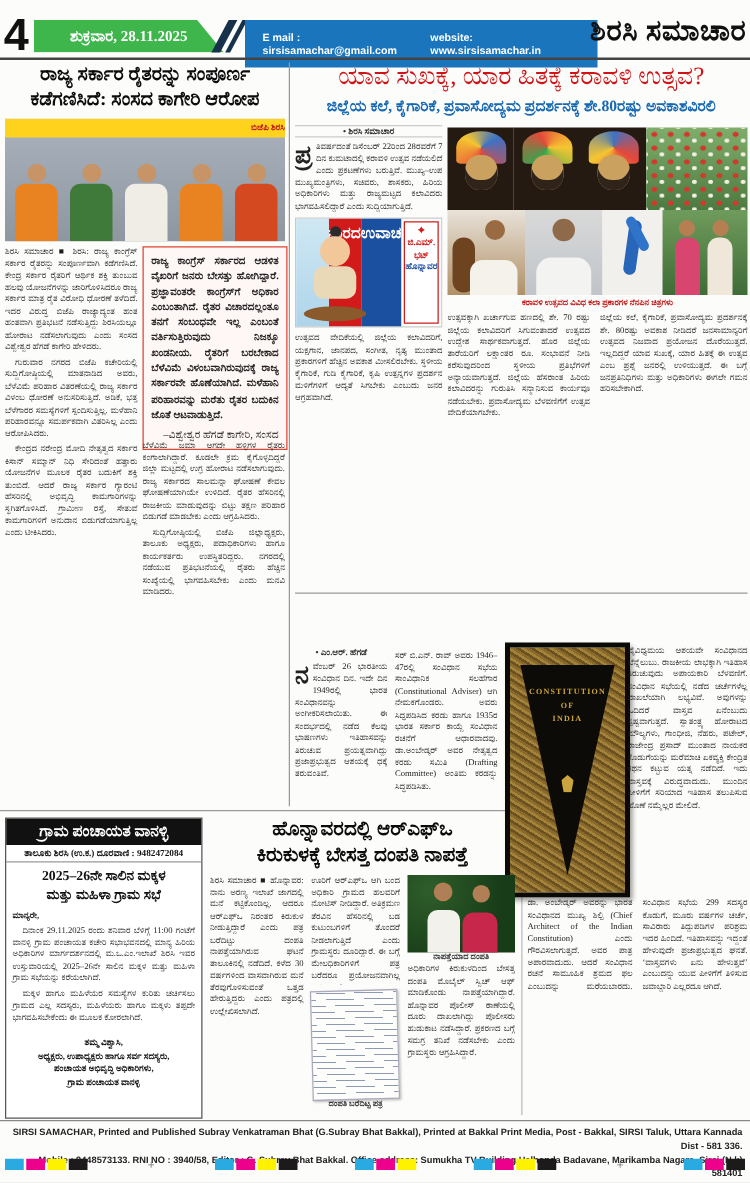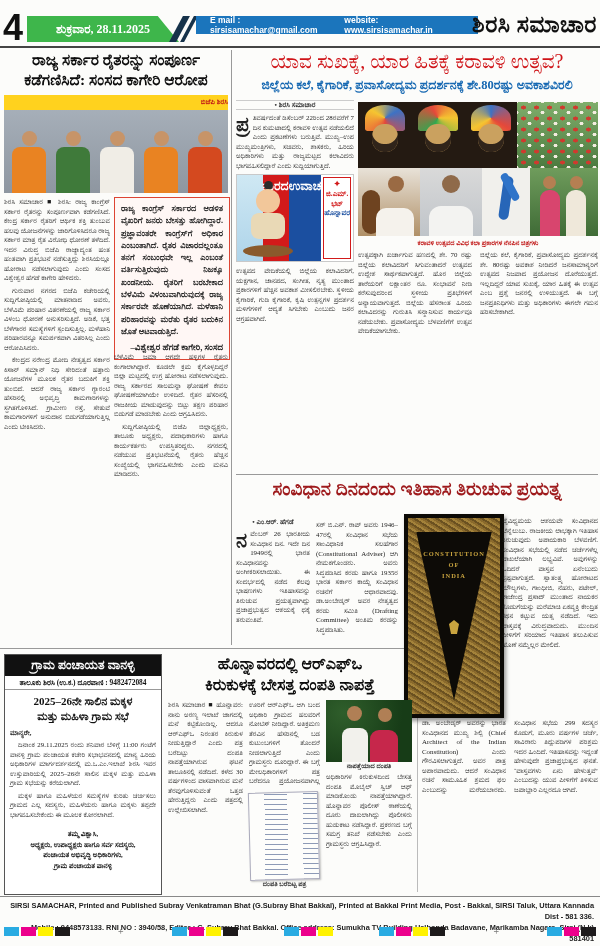--- a/index.html
+++ b/index.html
@@ -23,21 +23,21 @@
   
   .h-black{font-weight:bold;font-size:15.5px;line-height:1.3;text-align:center;color:#0c0c0c}
   .h-red{font-weight:normal;font-size:20px;text-align:center;color:#cf1418}
   .h-blue{font-weight:bold;font-size:12.5px;text-align:center;color:#1668b2}
   .h-maroon{font-weight:bold;font-size:18.5px;text-align:center;color:#9e1a1c}
   .h-sub{font-weight:bold;font-size:11px;text-align:center;color:#151515}
   .byline{font-size:7px;font-weight:bold;color:#333;text-align:center;margin:2px 0 3px}
   
   #quotebox{border:1.6px solid #d43;background:#fff7f5;padding:5px 6px;
             font-size:8.2px;line-height:1.5;font-weight:bold;text-align:justify;color:#222}
-  #quoteattr{text-align:right;font-size:8.6px;margin-top:3px;font-weight:bold}
+  #quoteattr{text-align:right;font-size:8.6px;margin-top:3px;font-weight:normal}
   
   .ph{overflow:hidden;position:relative;background:#9aa2ab}
   #bjpphoto .banner{position:absolute;top:0;left:0;right:0;height:15px;background:#ffd21e;
                     color:#c01818;font-size:7px;font-weight:bold;text-align:right;line-height:15px}
   .person{position:absolute;bottom:0;width:34px}
   .head{width:15px;height:15px;border-radius:50%;background:#c79468;margin:0 auto}
   .torso{height:46px;border-radius:8px 8px 0 0;margin-top:1px}
   
   #collage{display:flex;flex-wrap:wrap}
   #collage .tile{position:relative;overflow:hidden}
@@ -111,21 +111,21 @@
 </style>
 </head>
 <body>
 
 <div id="page">
 
   <div class="abs" id="pgnum" style="left:3px;top:10px;width:24px">4</div>
   <div class="abs" id="datebanner" style="left:27px;top:16px;width:152px;height:26px">ಶುಕ್ರವಾರ, 28.11.2025</div>
   <div class="abs slash" style="left:176px;top:16px;width:7px;height:26px"></div>
   <div class="abs slash" style="left:187px;top:16px;width:4px;height:26px"></div>
-  <div class="abs" id="bluebar" style="left:196px;top:16px;width:254px;height:18px">
+  <div class="abs" id="bluebar" style="left:196px;top:16px;width:254px;height:38px">
     <span>E mail : sirsisamachar@gmail.com</span>
     <span>website: www.sirsisamachar.in</span>
   </div>
   <div class="abs" id="masthead" style="left:455px;top:12px;width:142px">ಶಿರಸಿ ಸಮಾಚಾರ</div>
   <div class="abs rule" style="left:0;top:46px;width:600px;height:2px"></div>
 
   <div class="abs" style="left:231px;top:50px;width:1px;height:595px;background:#999"></div>
   <div class="abs" style="left:236px;top:474px;width:362px;height:1px;background:#999"></div>
   <div class="abs" style="left:0;top:648px;width:414px;height:1px;background:#999"></div>
   <div class="abs" style="left:417px;top:654px;width:1px;height:238px;background:#bbb"></div>
@@ -236,21 +236,20 @@
   </div>
   <div class="abs caption-red" style="left:358px;top:239px;width:240px">ಕರಾವಳಿ ಉತ್ಸವದ ವಿವಿಧ ಕಲಾ ಪ್ರಕಾರಗಳ ನೆನಪಿನ ಚಿತ್ರಗಳು</div>
 
   <div class="abs bt" style="left:358px;top:250px;width:114px;height:222px">
     <p class="np">ಉತ್ಸವಕ್ಕಾಗಿ ಖರ್ಚಾಗುವ ಹಣದಲ್ಲಿ ಶೇ. 70 ರಷ್ಟು ಜಿಲ್ಲೆಯ ಕಲಾವಿದರಿಗೆ ಸಿಗುವಂತಾದರೆ ಉತ್ಸವದ ಉದ್ದೇಶ ಸಾರ್ಥಕವಾಗುತ್ತದೆ. ಹೊರ ಜಿಲ್ಲೆಯ ತಾರೆಯರಿಗೆ ಲಕ್ಷಾಂತರ ರೂ. ಸಂಭಾವನೆ ನೀಡಿ ಕರೆಸುವುದರಿಂದ ಸ್ಥಳೀಯ ಪ್ರತಿಭೆಗಳಿಗೆ ಅನ್ಯಾಯವಾಗುತ್ತದೆ. ಜಿಲ್ಲೆಯ ಹೆಸರಾಂತ ಹಿರಿಯ ಕಲಾವಿದರನ್ನು ಗುರುತಿಸಿ ಸನ್ಮಾನಿಸುವ ಕಾರ್ಯವೂ ನಡೆಯಬೇಕು. ಪ್ರವಾಸೋದ್ಯಮ ಬೆಳವಣಿಗೆಗೆ ಉತ್ಸವ ವೇದಿಕೆಯಾಗಬೇಕು.</p>
   </div>
   <div class="abs bt" style="left:480px;top:250px;width:118px;height:222px">
     <p class="np">ಜಿಲ್ಲೆಯ ಕಲೆ, ಕೈಗಾರಿಕೆ, ಪ್ರವಾಸೋದ್ಯಮ ಪ್ರದರ್ಶನಕ್ಕೆ ಶೇ. 80ರಷ್ಟು ಅವಕಾಶ ನೀಡಿದರೆ ಜನಸಾಮಾನ್ಯರಿಗೆ ಉತ್ಸವದ ನಿಜವಾದ ಪ್ರಯೋಜನ ದೊರೆಯುತ್ತದೆ. ಇಲ್ಲದಿದ್ದರೆ ಯಾವ ಸುಖಕ್ಕೆ, ಯಾರ ಹಿತಕ್ಕೆ ಈ ಉತ್ಸವ ಎಂಬ ಪ್ರಶ್ನೆ ಜನರಲ್ಲಿ ಉಳಿಯುತ್ತದೆ. ಈ ಬಗ್ಗೆ ಜನಪ್ರತಿನಿಧಿಗಳು ಮತ್ತು ಅಧಿಕಾರಿಗಳು ಈಗಲೇ ಗಮನ ಹರಿಸಬೇಕಾಗಿದೆ.</p>
   </div>
 
-  <div class="abs h-maroon" style="left:236px;top:479px;width:362px">ಸಂವಿಧಾನ ದಿನದಂದು ಇತಿಹಾಸ ತಿರುಚುವ ಪ್ರಯತ್ನ</div>
 
   <div class="abs" style="left:236px;top:516px;width:74px;height:128px;overflow:hidden">
     <div class="byline">• ಎಂ.ಆರ್. ಹೆಗಡೆ</div>
     <div class="bt">
       <span class="drop">ನ</span><span>ವೆಂಬರ್ 26 ಭಾರತೀಯ ಸಂವಿಧಾನ ದಿನ. ಇದೇ ದಿನ 1949ರಲ್ಲಿ ಭಾರತ ಸಂವಿಧಾನವನ್ನು ಅಂಗೀಕರಿಸಲಾಯಿತು. ಈ ಸಂದರ್ಭದಲ್ಲಿ ನಡೆದ ಕೆಲವು ಭಾಷಣಗಳು ಇತಿಹಾಸವನ್ನು ತಿರುಚುವ ಪ್ರಯತ್ನವಾಗಿದ್ದು ಪ್ರಜಾಪ್ರಭುತ್ವದ ಆಶಯಕ್ಕೆ ಧಕ್ಕೆ ತರುವಂತಿವೆ.</span>
     </div>
   </div>
   <div class="abs bt" style="left:316px;top:520px;width:82px;height:124px">
     <p class="np">ಸರ್ ಬಿ.ಎನ್. ರಾವ್ ಅವರು 1946–47ರಲ್ಲಿ ಸಂವಿಧಾನ ಸಭೆಯ ಸಾಂವಿಧಾನಿಕ ಸಲಹೆಗಾರ (Constitutional Adviser) ಆಗಿ ನೇಮಕಗೊಂಡರು. ಅವರು ಸಿದ್ಧಪಡಿಸಿದ ಕರಡು ಹಾಗೂ 1935ರ ಭಾರತ ಸರ್ಕಾರ ಕಾಯ್ದೆ ಸಂವಿಧಾನ ರಚನೆಗೆ ಆಧಾರವಾದವು. ಡಾ.ಅಂಬೇಡ್ಕರ್ ಅವರ ನೇತೃತ್ವದ ಕರಡು ಸಮಿತಿ (Drafting Committee) ಅಂತಿಮ ಕರಡನ್ನು ಸಿದ್ಧಪಡಿಸಿತು.</p>
   </div>

